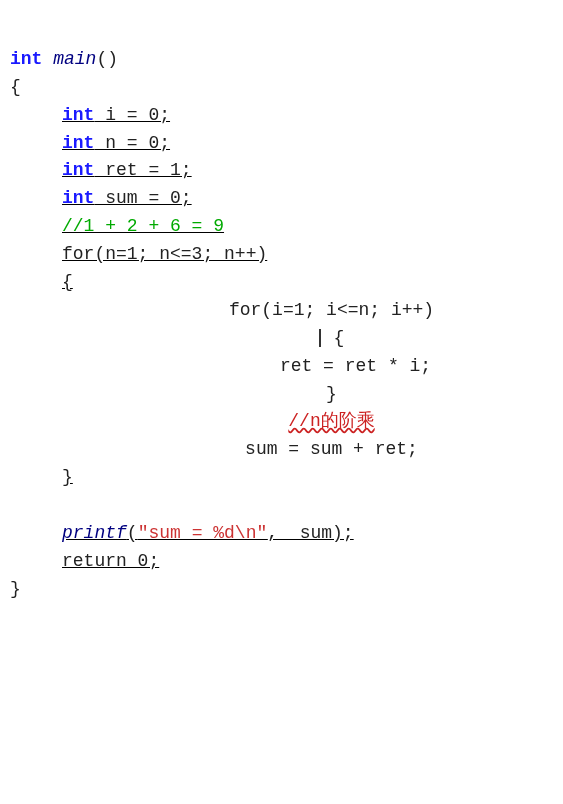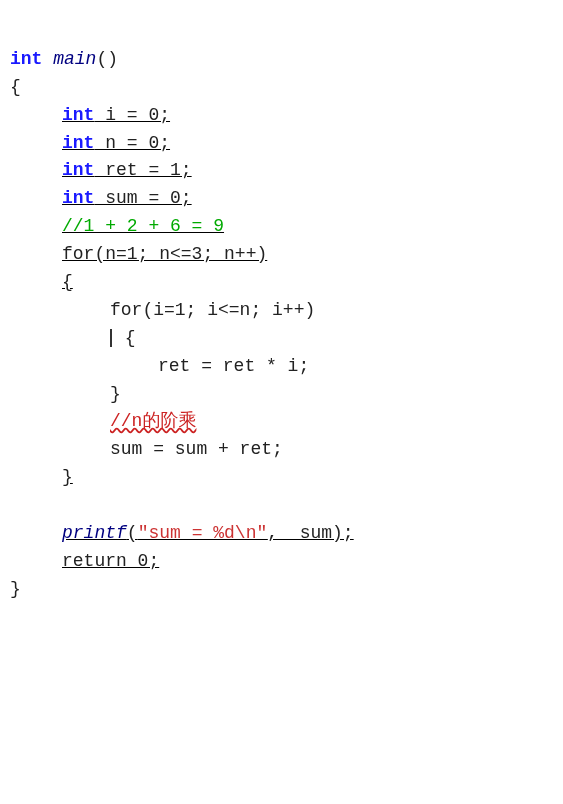--- a/index.html
+++ b/index.html
@@ -23,22 +23,22 @@
       white-space: pre;
       position: relative;
     }
 
     .line {
       display: block;
       min-height: 1.55em;
     }
 
     .indent1 { padding-left: 52px; text-decoration: underline; }
-    .indent2 { padding-left: 100px; }
-    .indent3 { padding-left: 148px; }
+    .indent2 { padding-left: 100px; text-align: center; }
+    .indent3 { padding-left: 148px; text-align: center; }
 
     .cursor {
       display: inline-block;
       width: 2px;
       height: 1em;
       background: #333;
       vertical-align: middle;
       margin-right: 2px;
     }
   </style>

